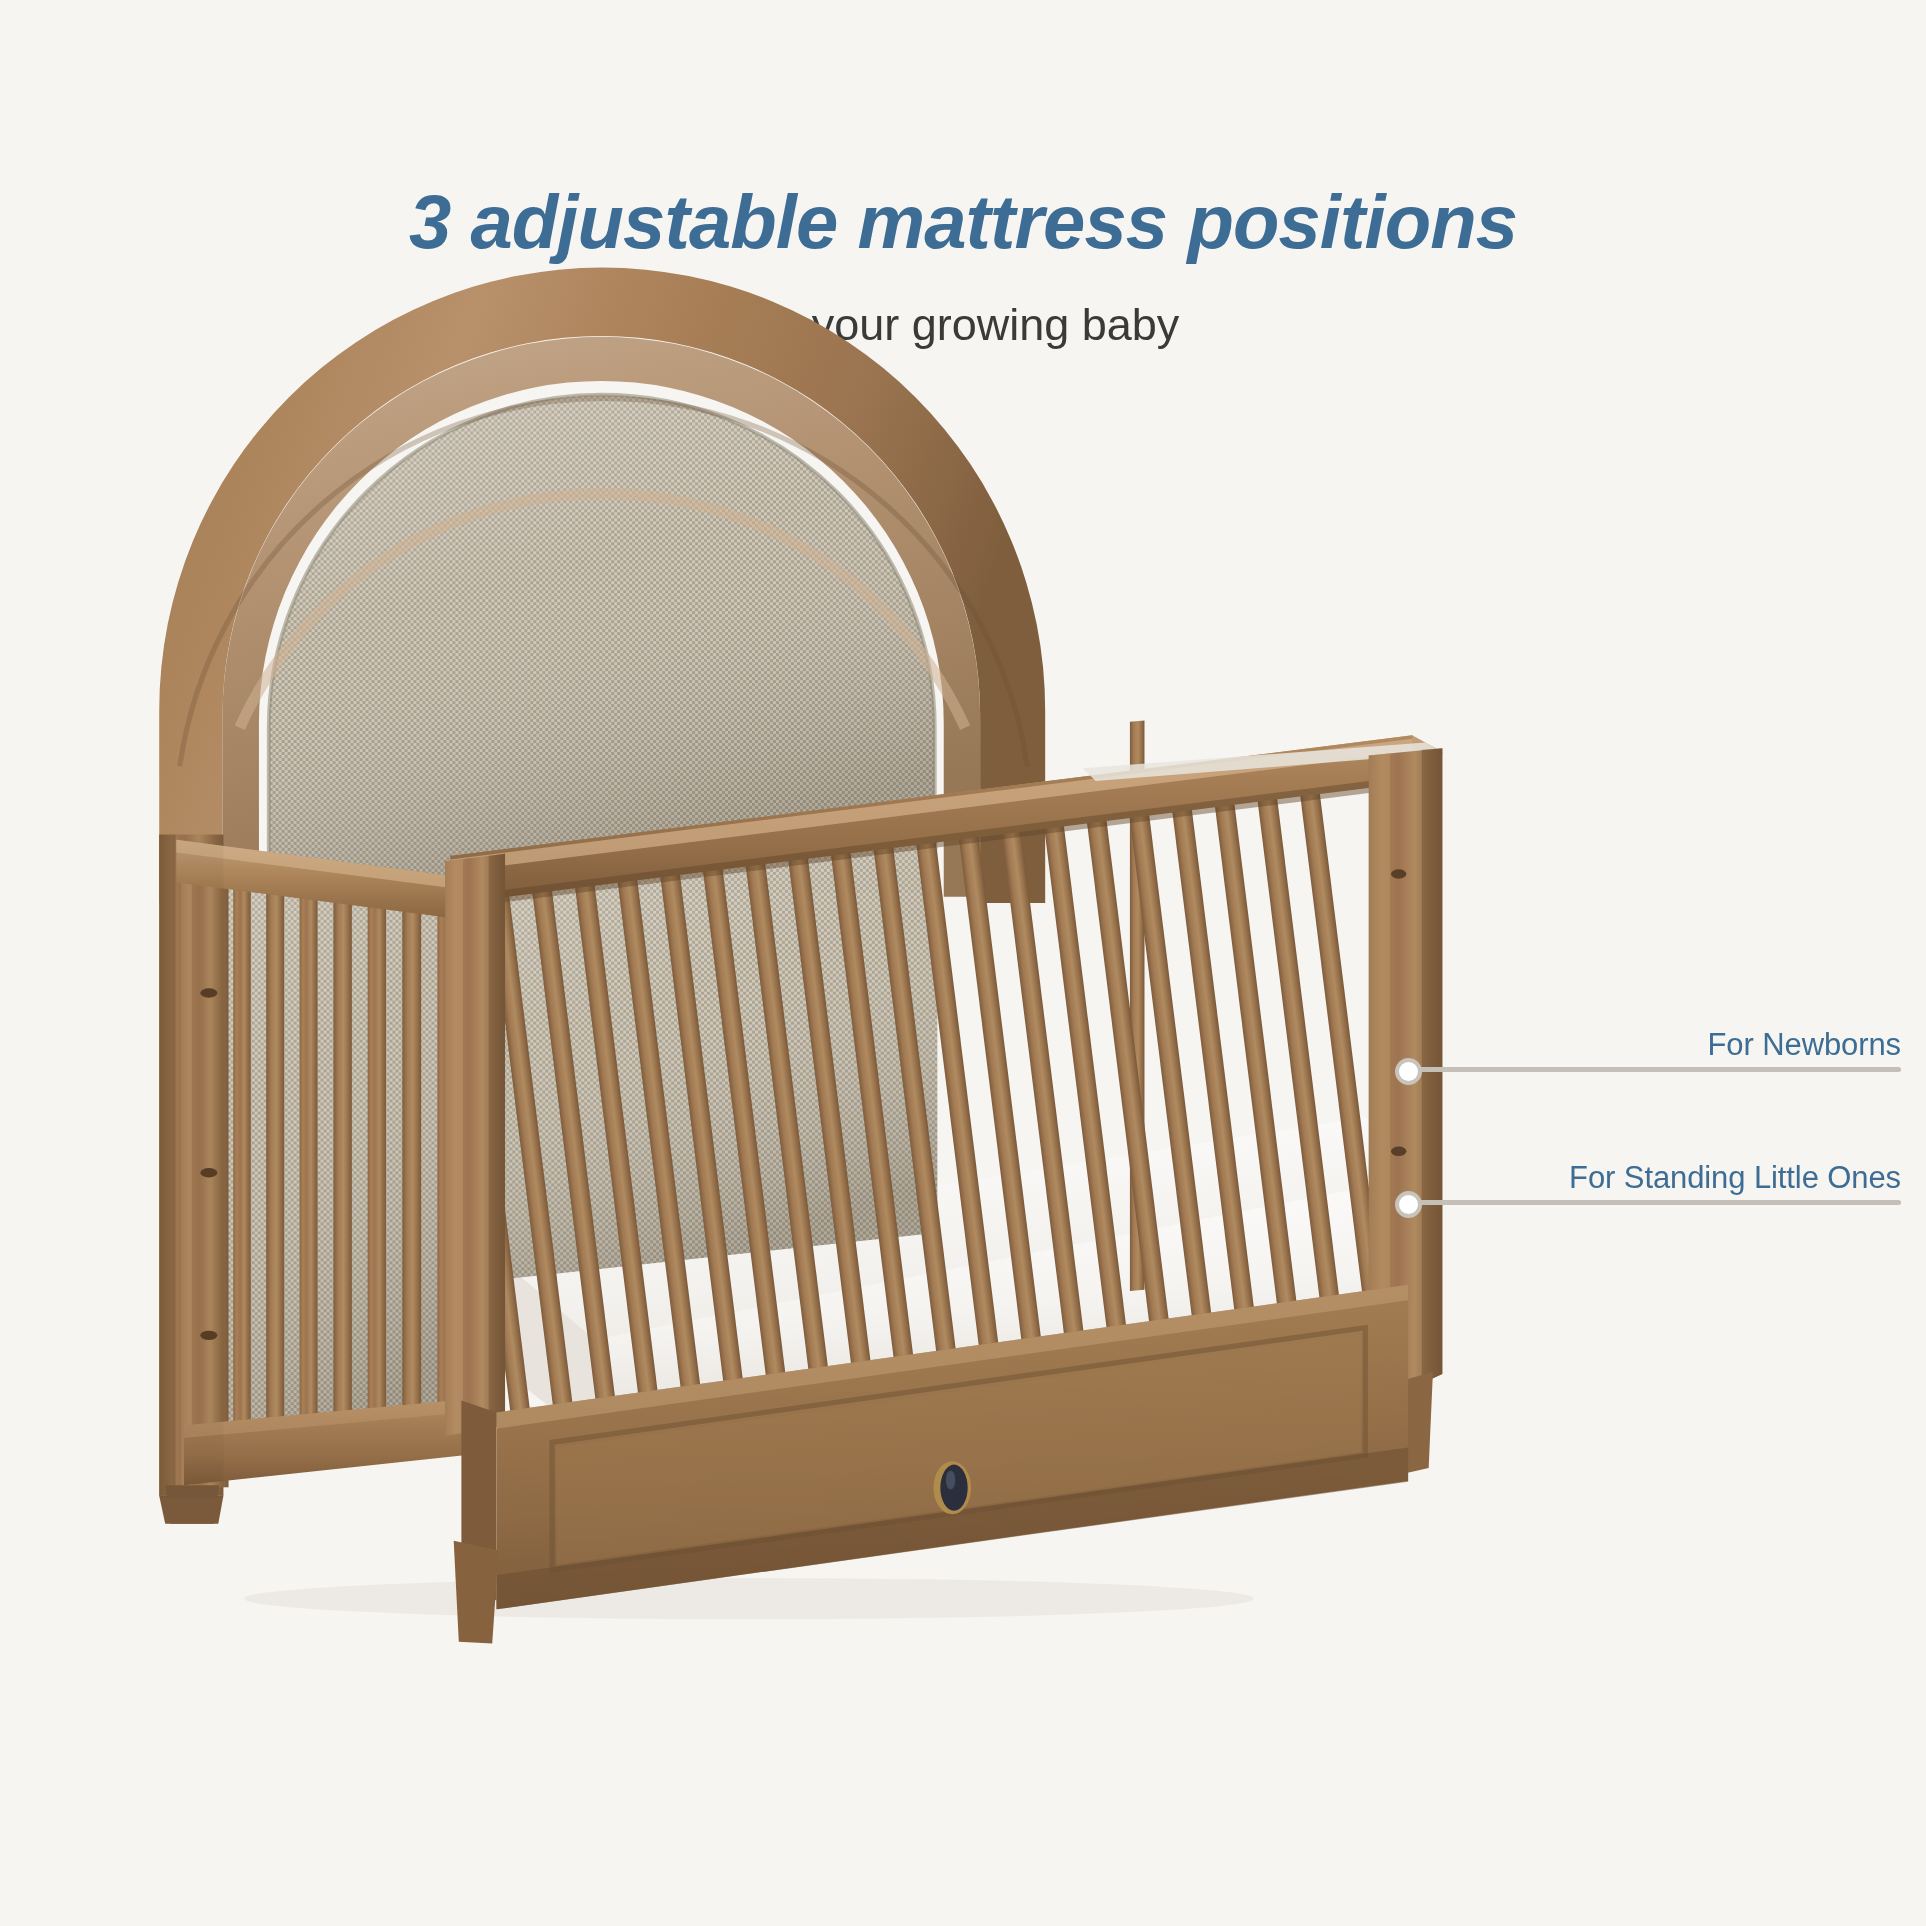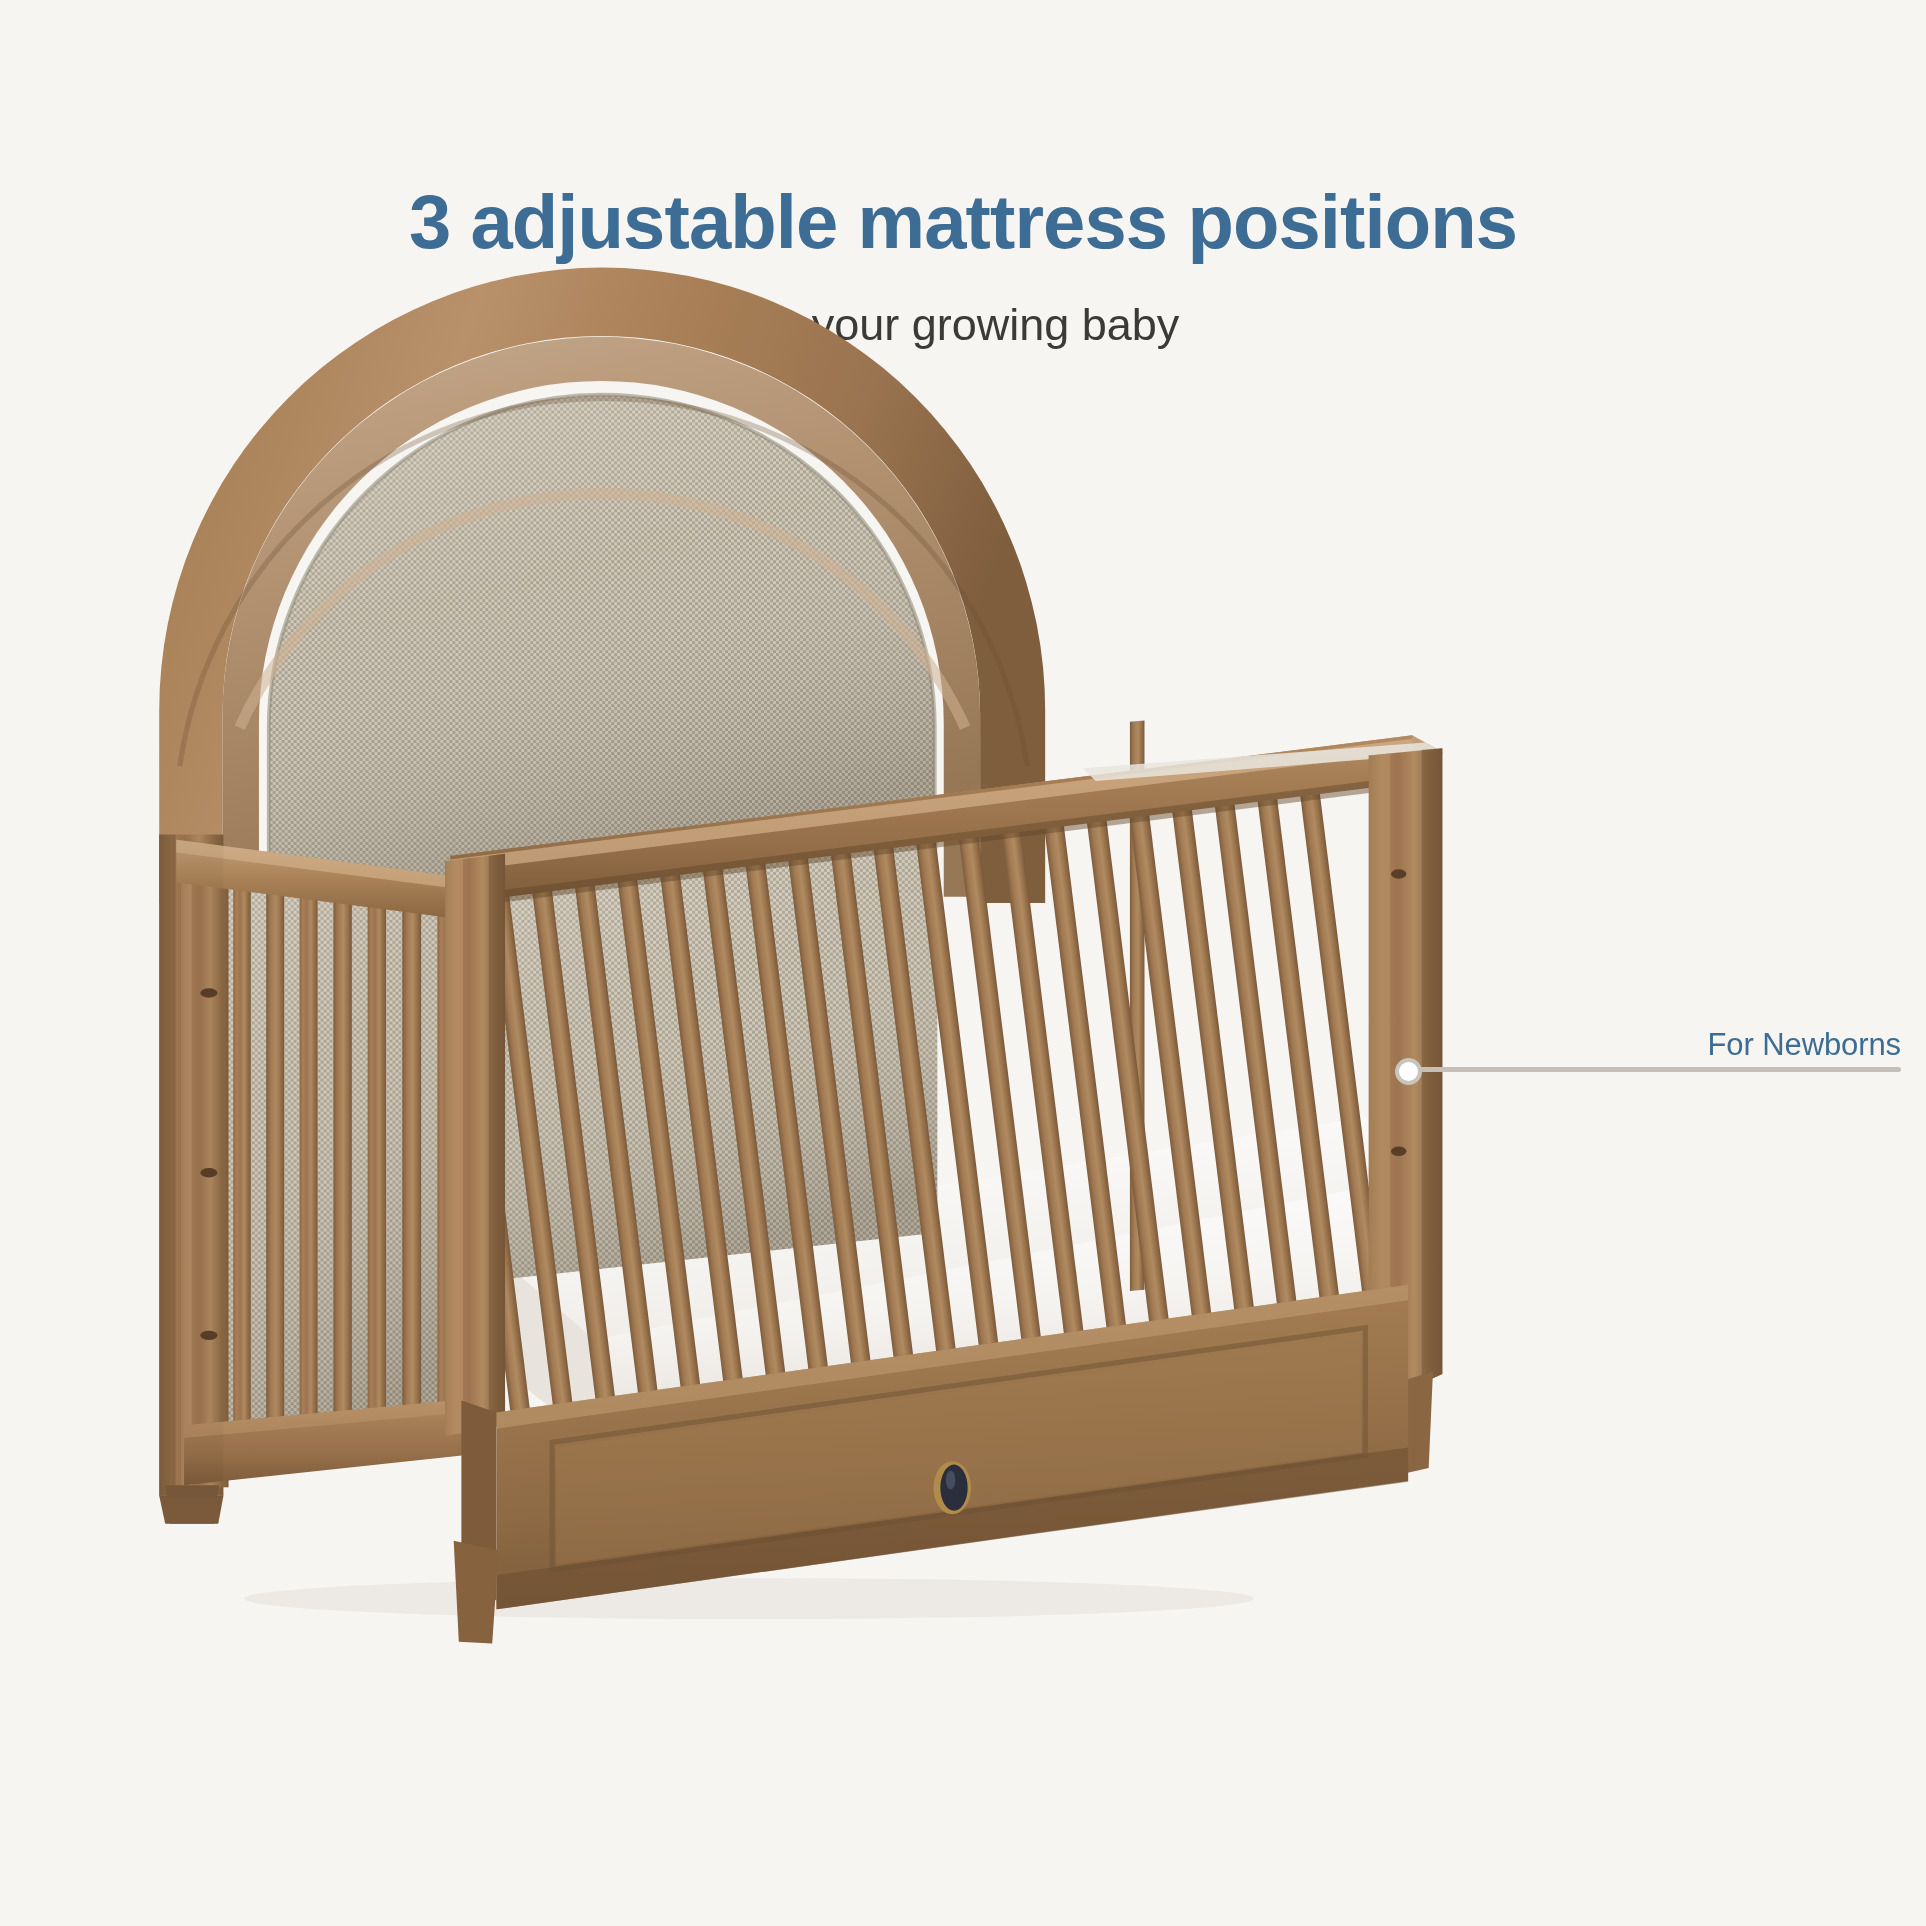--- a/index.html
+++ b/index.html
@@ -15,20 +15,21 @@
   
   .title{
     position:absolute;left:0;right:0;top:182px;
     text-align:center;
     font-size:76px;
     font-weight:bold;
     letter-spacing:-0.9px;
     color:#3d6d94;
     line-height:1.05;
     white-space:nowrap;
+    font-style:italic;
   }
   .subtitle{
     position:absolute;left:0;right:0;top:300px;
     text-align:center;
     font-size:45px;
     font-weight:normal;
     color:#3a3a38;
     line-height:1.1;
     white-space:nowrap;
   }
@@ -345,15 +346,20 @@
     </svg>
   </div>
 
   <div class="callout" style="left:1395px; top:997px; width:506px; height:81px;">
     <span class="c-label">For Newborns</span>
     <span class="c-line"></span>
     <span class="c-dot"></span>
   </div>
 
 
+  <div class="callout" style="left:1395px; top:1130px; width:506px; height:81px;">
+    <span class="c-label">For Standing Little Ones</span>
+    <span class="c-line"></span>
+    <span class="c-dot"></span>
+  </div>
 
 </div>
 
 
 </body></html>

